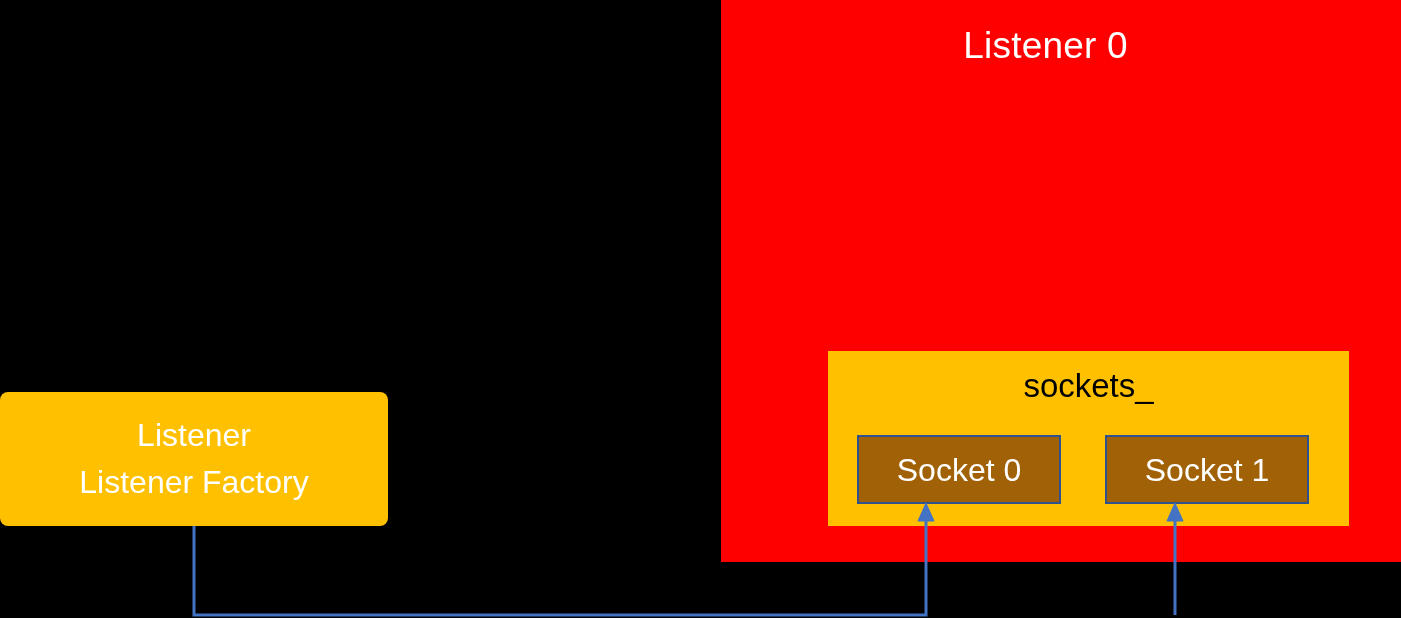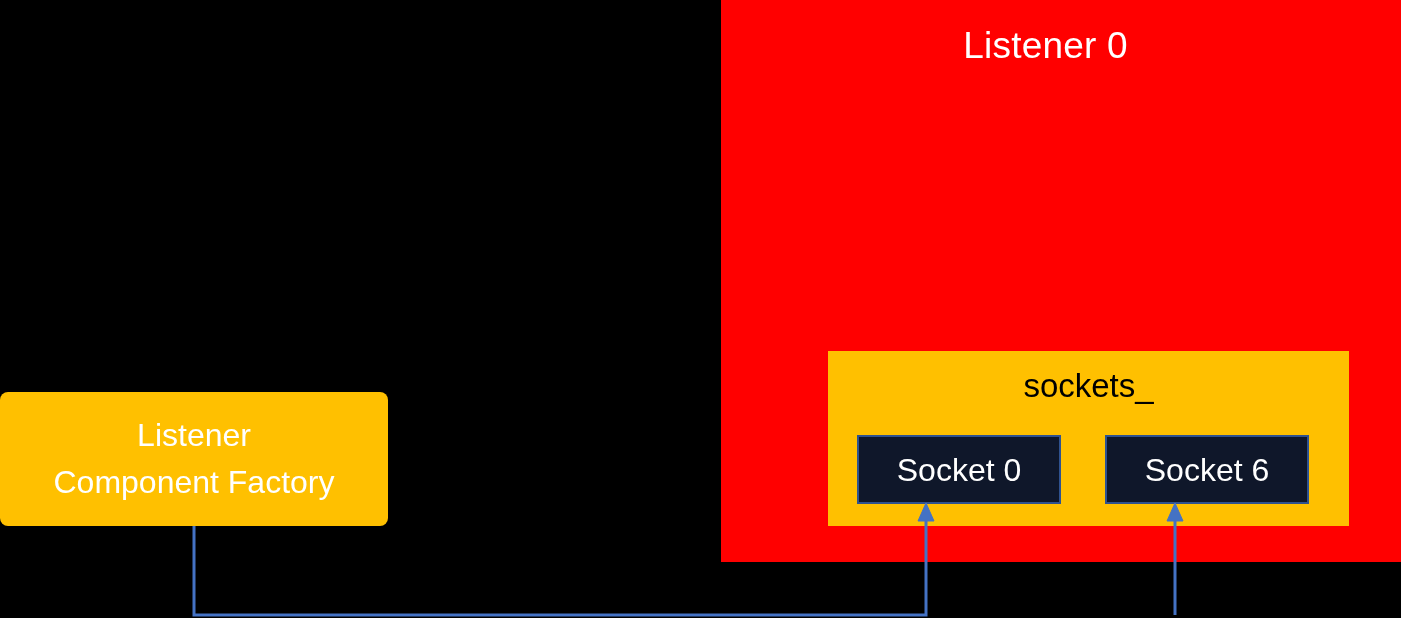--- a/index.html
+++ b/index.html
@@ -58,21 +58,21 @@
     color: #000000;
     font-size: 33px;
     line-height: 40px;
     white-space: nowrap;
   }
   .socket-chip {
     position: absolute;
     top: 84px;
     width: 204px;
     height: 69px;
-    background: #0f172a;
+    background: #a16207;
     border: 2px solid #2F528F;
     box-sizing: border-box;
     display: flex;
     align-items: center;
     justify-content: center;
     color: #FFFFFF;
     font-size: 32px;
     line-height: 38px;
     white-space: nowrap;
   }
@@ -120,27 +120,27 @@
   </div>
 
   <div class="sockets-box">
     <div class="sockets-label">sockets_</div>
 
     <div class="socket-chip" id="socket-chip-0">
       <span>Socket 0</span>
     </div>
 
     <div class="socket-chip" id="socket-chip-1">
-      <span>Socket 6</span>
+      <span>Socket 1</span>
     </div>
   </div>
 
   <div class="factory-box">
     <div>Listener</div>
-    <div>Component Factory</div>
+    <div>Listener Factory</div>
   </div>
 
   <svg class="connector-svg" viewBox="0 0 1401 618" xmlns="http://www.w3.org/2000/svg">
 
     <path d="M 194 526 L 194 615 L 926 615 L 926 512" fill="none" stroke="#4472C4" stroke-width="3"></path>
     <polygon points="926,503 918,521 934,521" fill="#4472C4" stroke="#4472C4" stroke-width="1"></polygon>
 
     <path d="M 1175 615 L 1175 512" fill="none" stroke="#4472C4" stroke-width="3"></path>
     <polygon points="1175,503 1167,521 1183,521" fill="#4472C4" stroke="#4472C4" stroke-width="1"></polygon>
   </svg>

